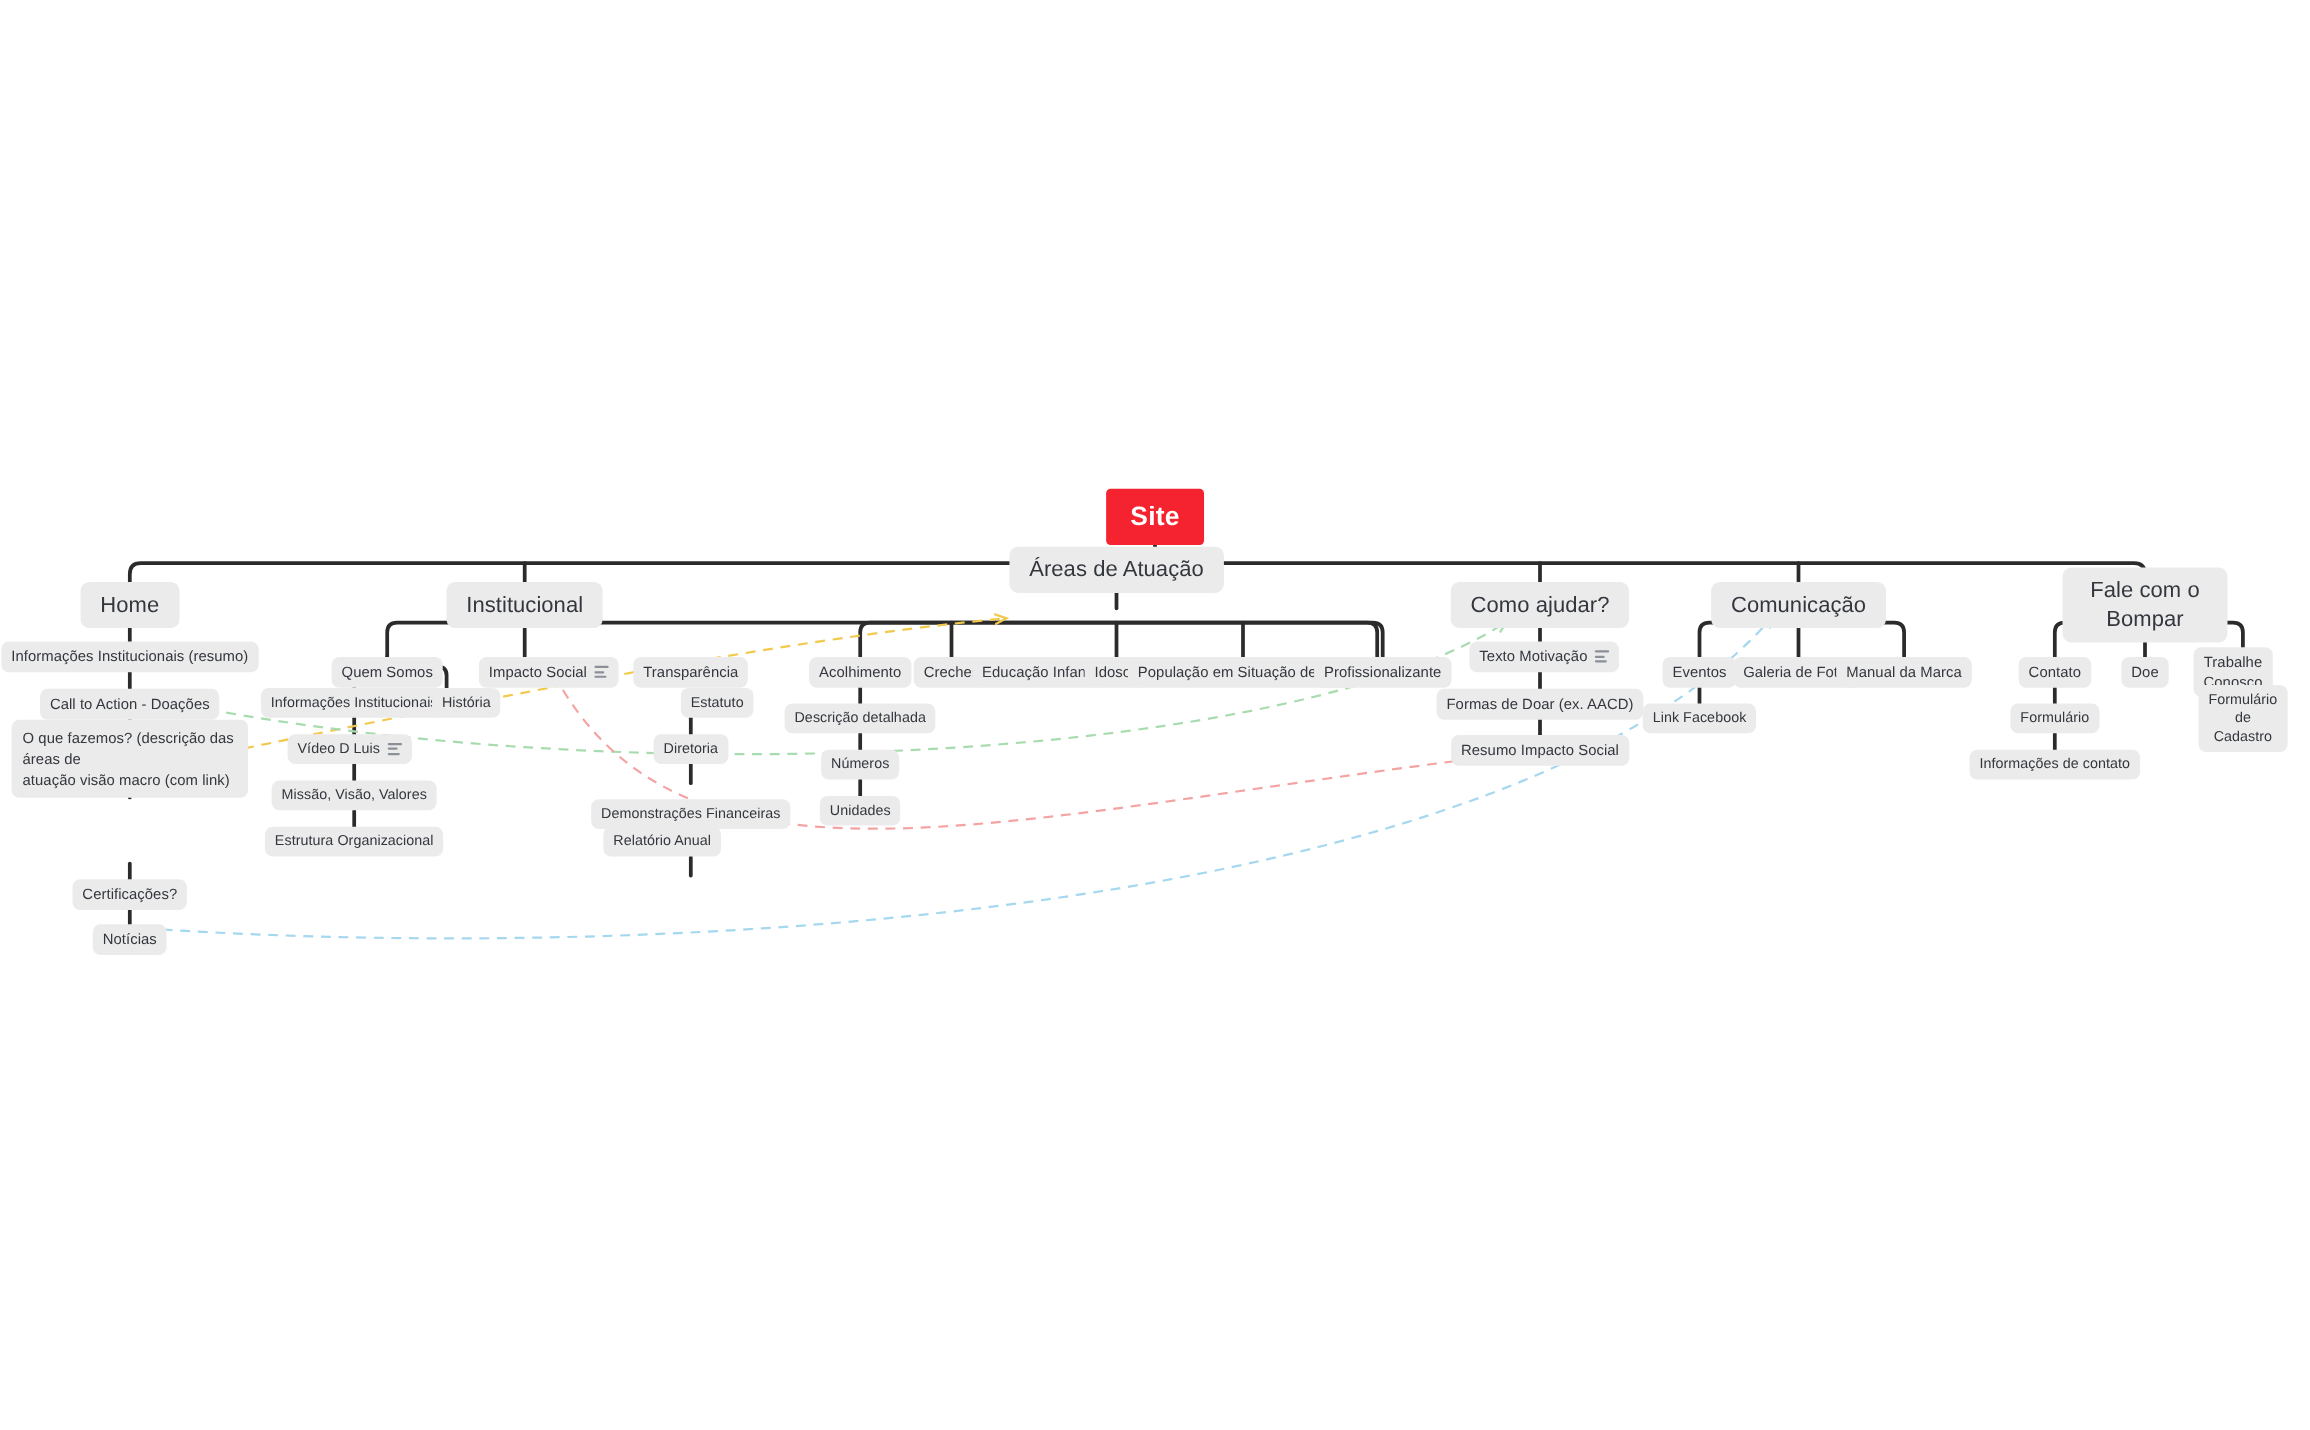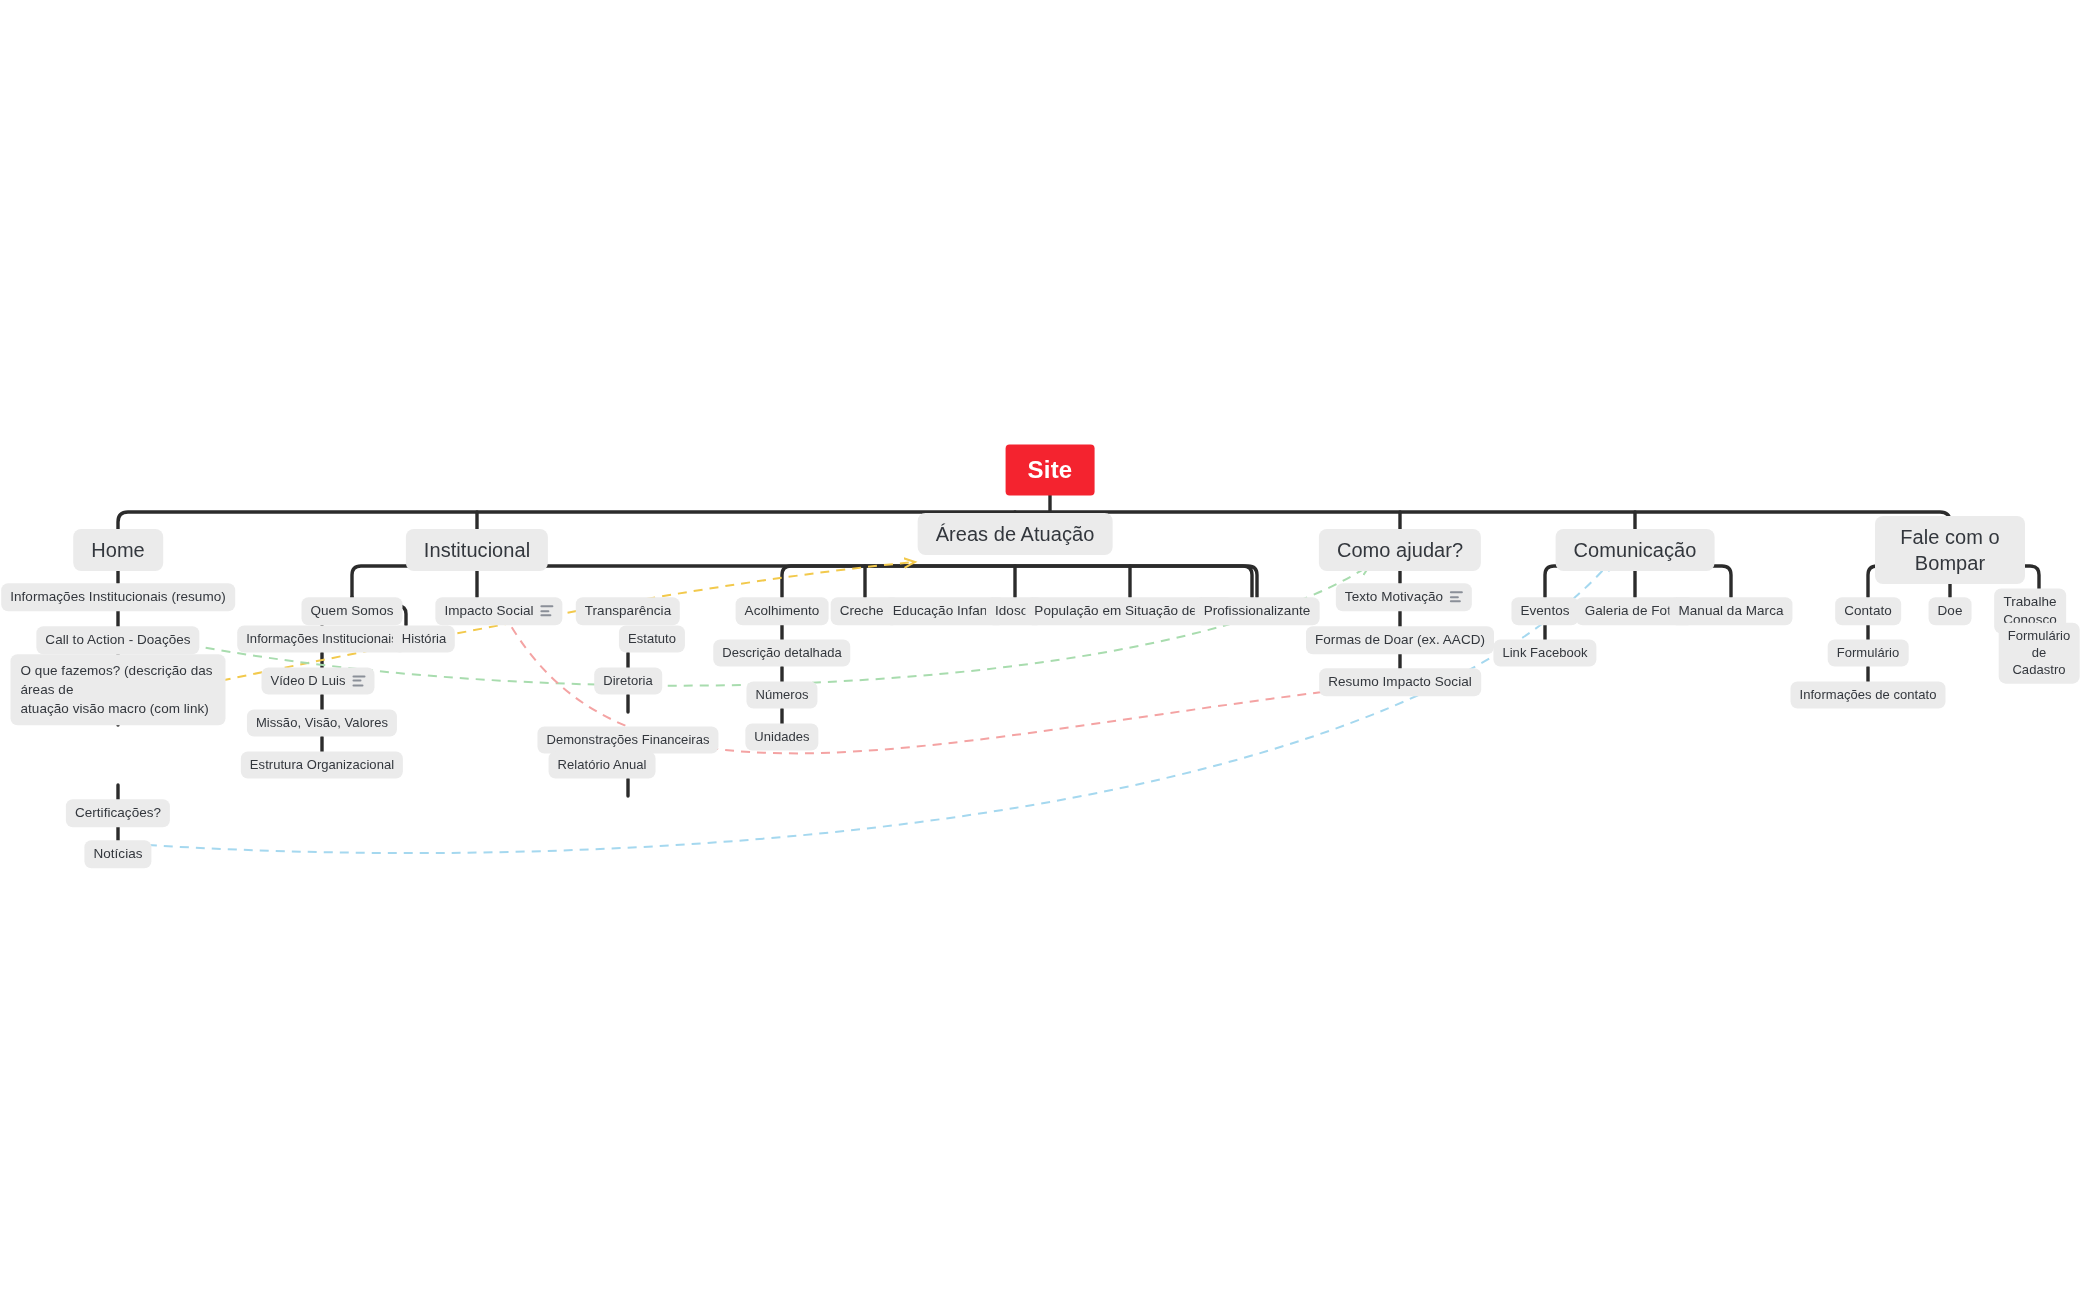--- a/index.html
+++ b/index.html
@@ -174,21 +174,21 @@
   <div class="node root" style="left:1050px; top:470px;">
     <span>Site</span>
   </div>
 
   <div class="node lvl1" style="left:118px; top:550px;">
     <span>Home</span>
   </div>
   <div class="node lvl1" style="left:477px; top:550px;">
     <span>Institucional</span>
   </div>
-  <div class="node lvl1" style="left:1015px; top:534px;">
+  <div class="node lvl1" style="left:1015px; top:518px;">
     <span>Áreas de Atuação</span>
   </div>
   <div class="node lvl1" style="left:1400px; top:550px;">
     <span>Como ajudar?</span>
   </div>
   <div class="node lvl1" style="left:1635px; top:550px;">
     <span>Comunicação</span>
   </div>
   <div class="node lvl1" style="left:1950px; top:550px;">
     <span>Fale com o Bompar</span>

